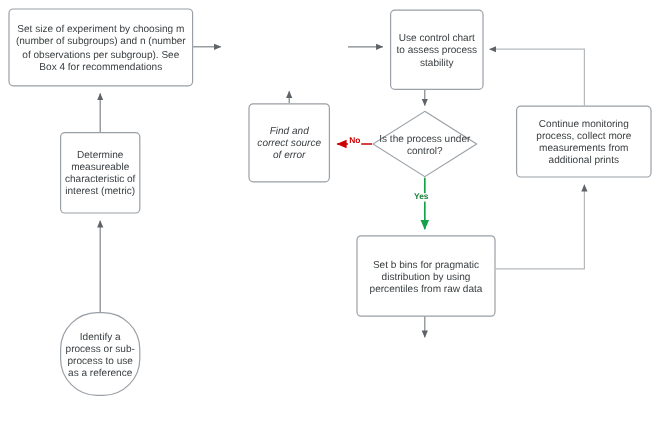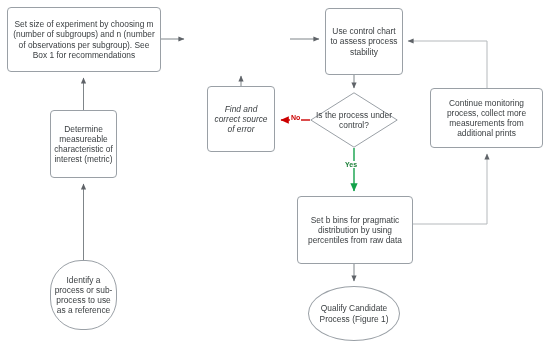--- a/index.html
+++ b/index.html
@@ -112,21 +112,21 @@
     <path d="M354,148 L354,191" stroke="#13a24a" stroke-width="1.4" fill="none" marker-end="url(#ah-green)"></path>
 
     <path d="M354,253 L354,281" stroke="#7f8589" stroke-width="1" fill="none" marker-end="url(#ah-gray)"></path>
 
     <path d="M413,224 L487,224 L487,154" stroke="#b5b9bc" stroke-width="1" fill="none" marker-end="url(#ah-gray)"></path>
 
     <path d="M487,88 L487,41 L408,41" stroke="#b5b9bc" stroke-width="1" fill="none" marker-end="url(#ah-gray)"></path>
   </svg>
 
   <div class="node rect" style="left:7px; top:7px; width:154px; height:65px; font-size:8.4px;">
-    <span class="txt">Set size of experiment by choosing m (number of subgroups) and n (number of observations per subgroup). See Box 1 for recommendations</span>
+    <span class="txt">Set size of experiment by choosing m (number of subgroups) and n (number of observations per subgroup). See Box 4 for recommendations</span>
   </div>
 
   <div class="node rect" style="left:50px; top:110px; width:67px; height:68px; font-size:8.4px;">
     <span class="txt">Determine measureable characteristic of interest (metric)</span>
   </div>
 
   <div class="node rect" style="left:50px; top:260px; width:67px; height:70px; font-size:8.4px;border-radius:31px;">
     <span class="txt">Identify a process or sub-process to use as a reference</span>
   </div>
 
@@ -147,20 +147,17 @@
   </div>
 
   <div class="node rect" style="left:430px; top:88px; width:113px; height:60px; font-size:8.4px;">
     <span class="txt">Continue monitoring process, collect more measurements from additional prints</span>
   </div>
 
   <div class="node rect" style="left:297px; top:196px; width:116px; height:68px; font-size:8.4px;">
     <span class="txt">Set b bins for pragmatic distribution by using percentiles from raw data</span>
   </div>
 
-  <div class="node ellipse" style="left:308px; top:286px; width:92px; height:55px; font-size:8.4px;">
-    <span class="txt">Qualify Candidate Process (Figure 1)</span>
-  </div>
 
   <span class="edge-label lbl-no" style="left:290px; top:114px;">No</span>
   <span class="edge-label lbl-yes" style="left:344px; top:161px;">Yes</span>
 
 </div>
 
 </body></html>

